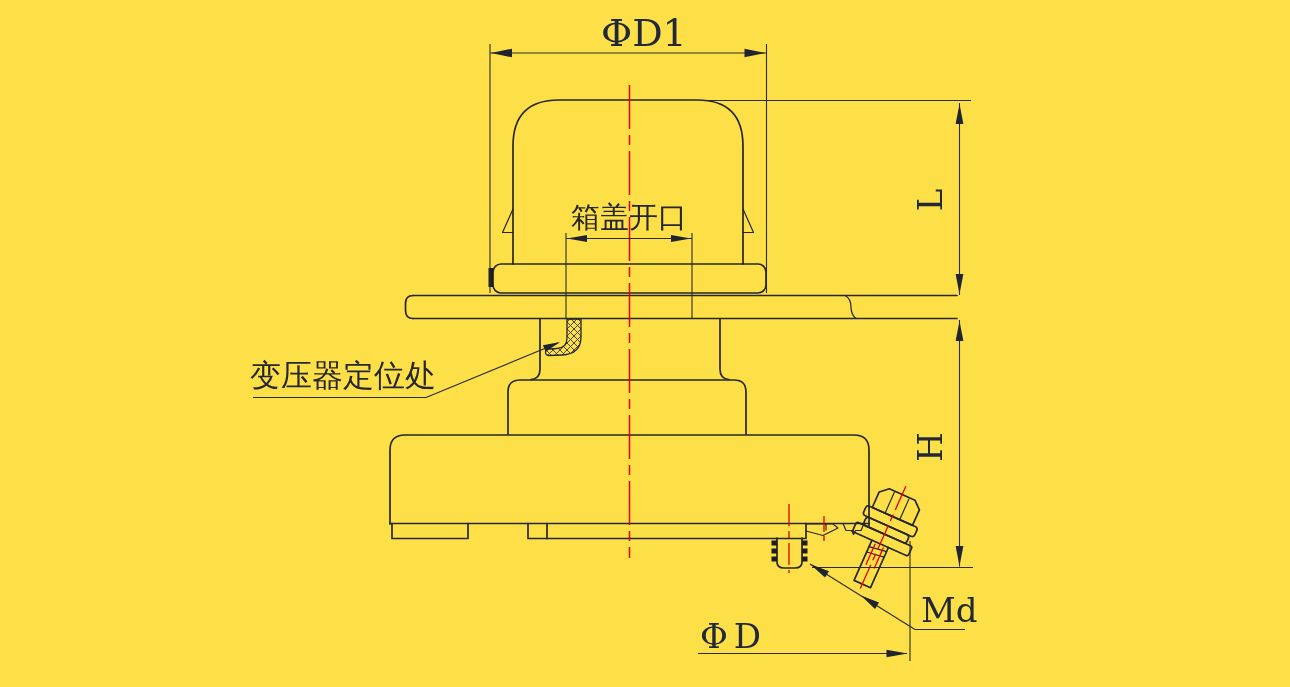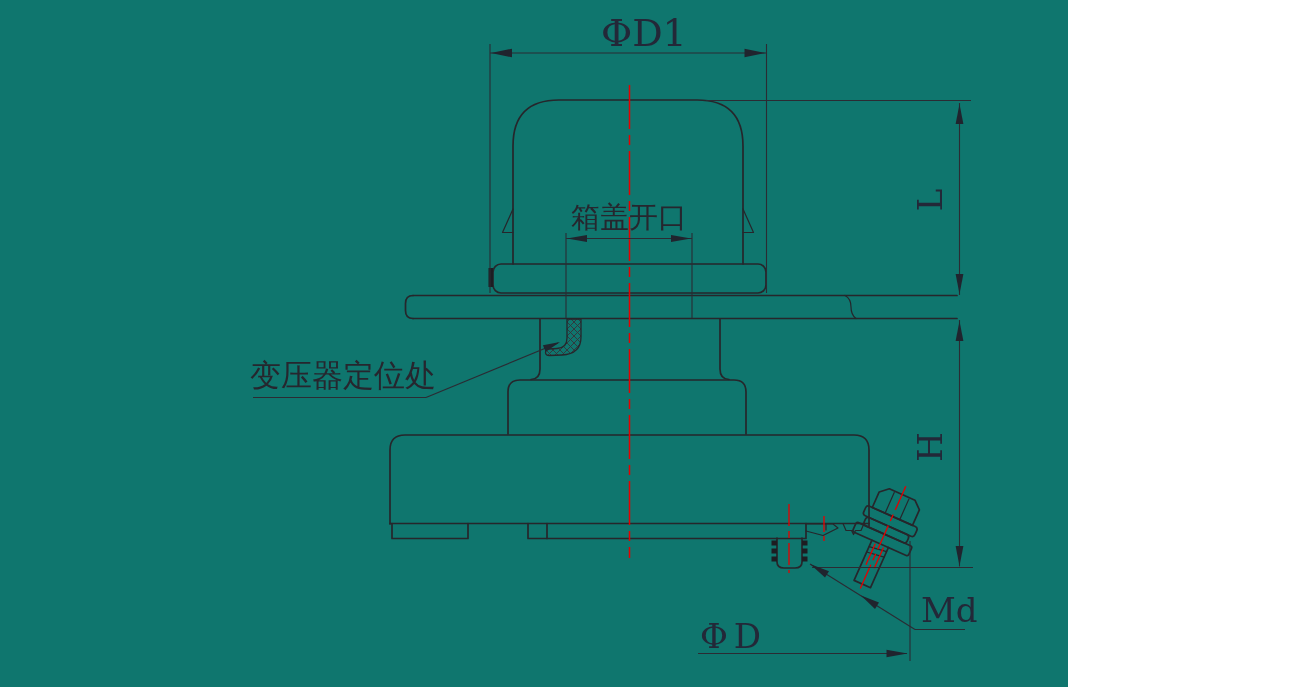--- a/index.html
+++ b/index.html
@@ -1,16 +1,16 @@
 <!DOCTYPE html>
 <html><head>
 <meta charset="utf-8">
 <style>
   html,body{margin:0;padding:0;background:#ffffff;}
-  .canvas{position:relative;width:1068px;height:687px;background:#0f766e;overflow:hidden;}
+  .canvas{position:relative;width:1290px;height:687px;background:#fde047;overflow:hidden;}
   svg{display:block;}
   .part{stroke:#26262b;stroke-width:1.7;fill:none;stroke-linecap:round;stroke-linejoin:round;}
   .part-thin{stroke:#26262b;stroke-width:1.2;fill:none;stroke-linecap:round;stroke-linejoin:round;}
   .solid{fill:#1d1d22;stroke:none;}
   .dim{stroke:#2b2b33;stroke-width:1.1;fill:none;}
   .arrow{fill:#20242e;stroke:none;}
   .cline{stroke:#e60000;stroke-width:1.5;fill:none;}
   .redthin{stroke:#e60000;stroke-width:1.3;fill:none;}
   .dimtext{font-family:"DejaVu Serif","Liberation Serif",serif;fill:#232838;}
   .cjktext{font-family:"Liberation Serif","DejaVu Serif",serif;fill:#26262e;}

